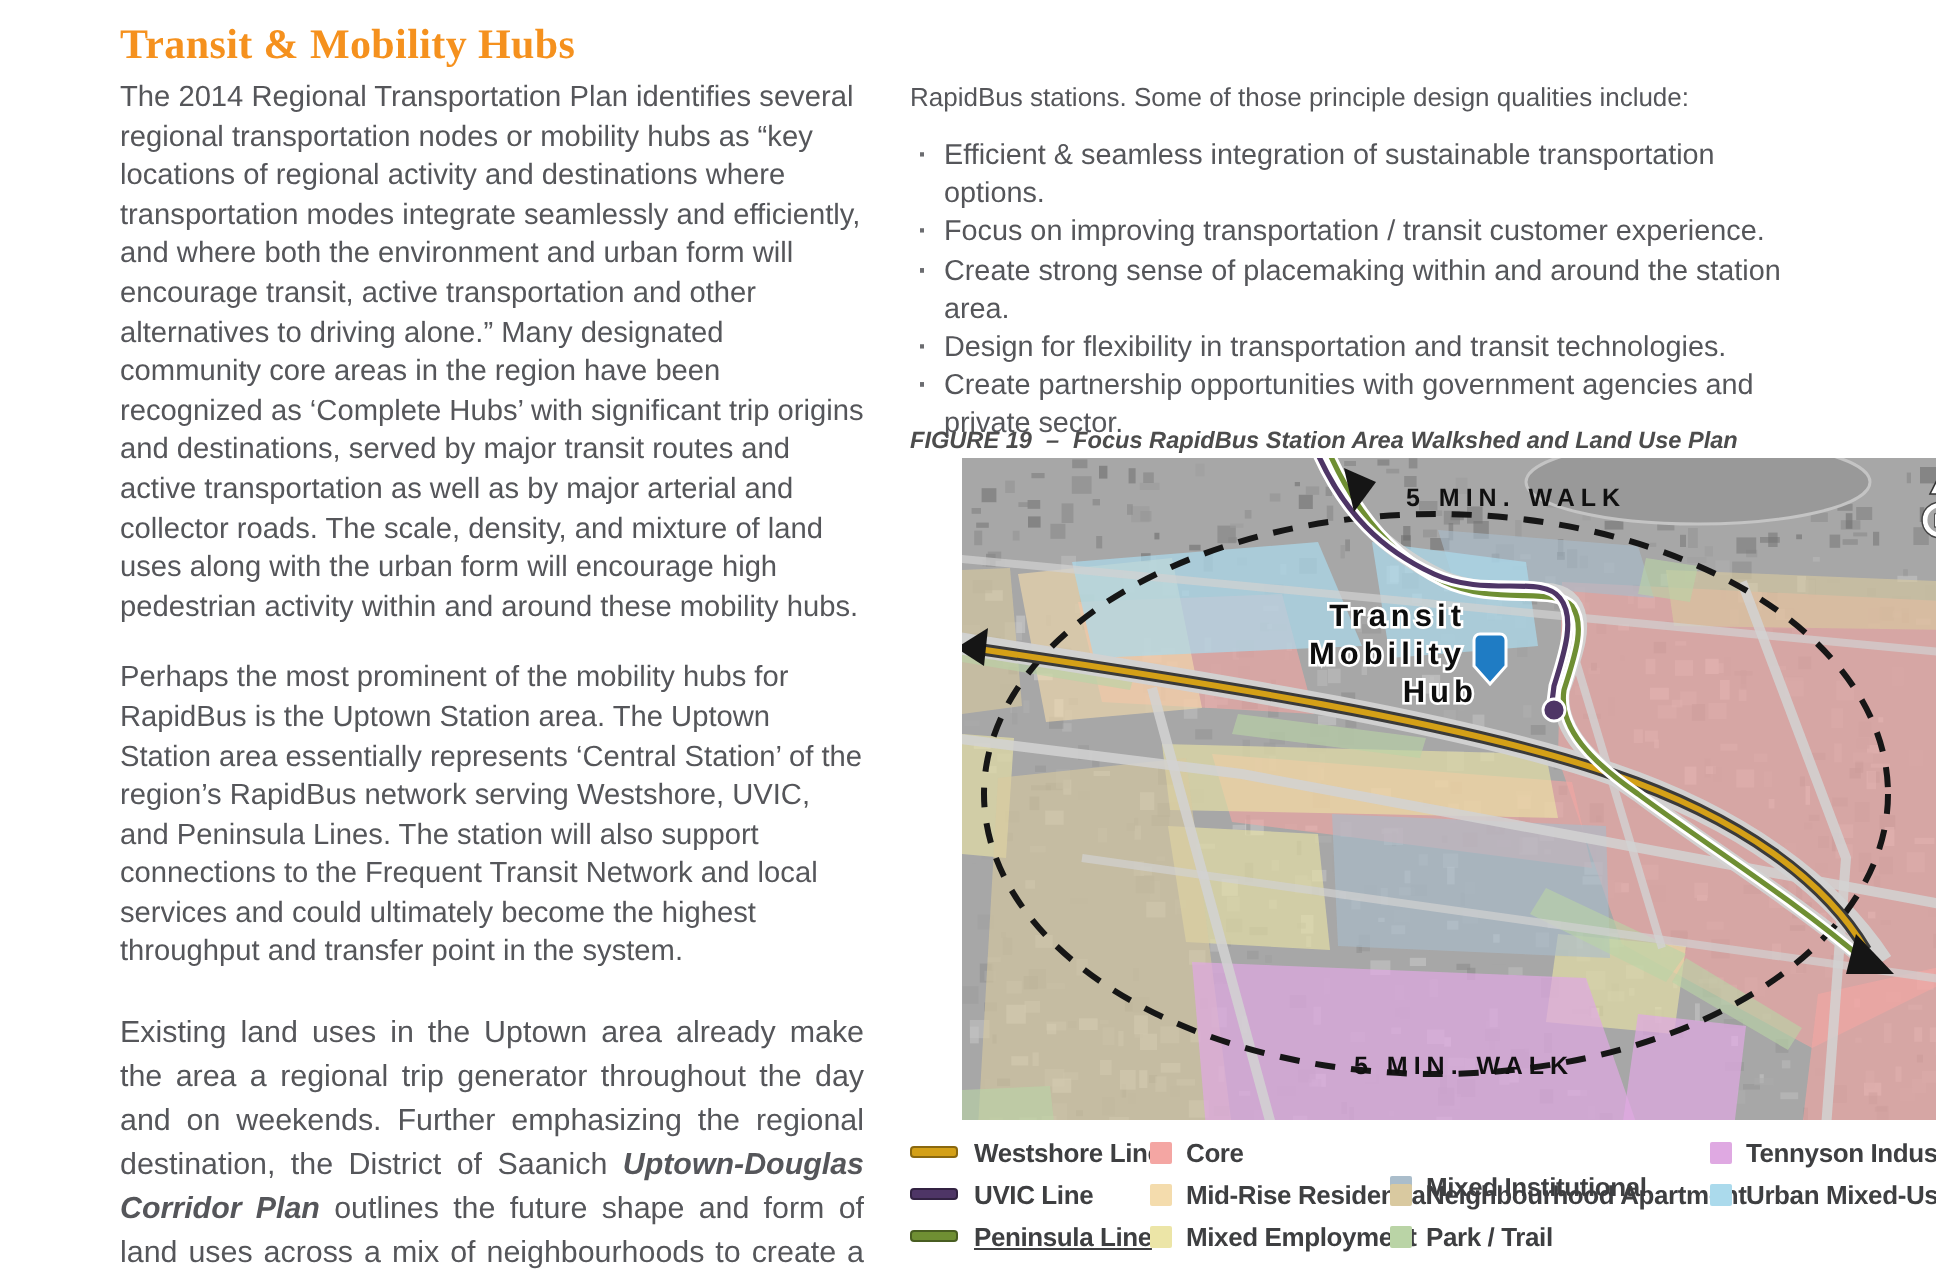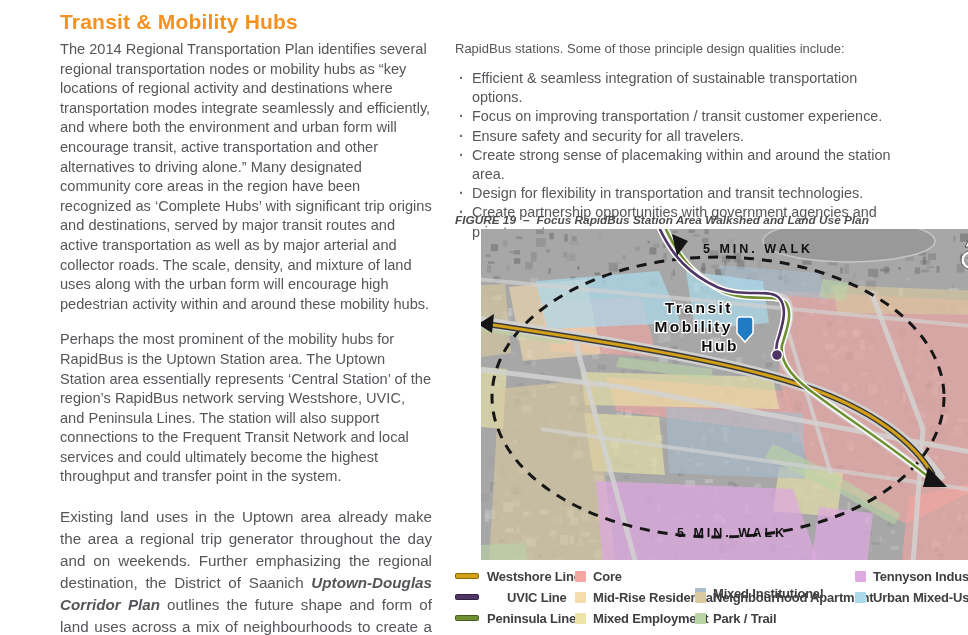--- a/index.html
+++ b/index.html
@@ -1,19 +1,19 @@
 <!DOCTYPE html>
 <html><head>
 <meta charset="utf-8">
 <style>
   html,body{margin:0;padding:0;background:#ffffff;}
   body{width:968px;height:635px;position:relative;overflow:hidden;
        font-family:"Liberation Sans","DejaVu Sans",sans-serif;}
   .abs{position:absolute;}
-  #page-title{left:60px;top:10px;font-size:21px;font-weight:bold;color:#F5911E;letter-spacing:.2px;}
+  #page-title{left:60px;top:10px;font-size:21px;font-weight:bold;color:#F5911E;letter-spacing:.2px;font-family:Liberation Serif, serif;}
   #left-col{left:60px;top:40px;width:372px;color:#55565A;}
   #left-col p{margin:0 0 16px 0;font-size:14.6px;line-height:19.6px;}
   #left-col p.p3{font-size:15.2px;line-height:22px;text-align:justify;margin-top:19px;}
   .em-bi{font-weight:bold;font-style:italic;}
   #right-col{left:455px;top:40px;width:440px;color:#55565A;}
   #rc-intro{font-size:13px;line-height:18px;margin:0 0 11px 0;}
   ul.bullets{list-style:none;margin:0;padding:0;}
   ul.bullets li{font-size:14.4px;line-height:19.2px;padding-left:17px;position:relative;}
   ul.bullets li .dot{position:absolute;left:4px;top:0;font-weight:bold;color:#6b6c70;}
   #figure-caption{left:455px;top:213px;font-size:11.8px;font-weight:bold;font-style:italic;color:#4c4c4c;white-space:nowrap;}
@@ -36,21 +36,21 @@
   <p>Perhaps the most prominent of the mobility hubs for RapidBus is the Uptown Station area. The Uptown Station area essentially represents ‘Central Station’ of the region’s RapidBus network serving Westshore, UVIC, and Peninsula Lines. The station will also support connections to the Frequent Transit Network and local services and could ultimately become the highest throughput and transfer point in the system.</p>
   <p class="p3"><span>Existing land uses in the Uptown area already make the area a regional trip generator throughout the day and on weekends. Further emphasizing the regional destination, the District of Saanich </span><span class="em-bi">Uptown-Douglas Corridor Plan</span><span> outlines the future shape and form of land uses across a mix of neighbourhoods to create a high functioning, cohesive core for Saanich.</span></p>
 
 </div>
 
 <div class="abs" id="right-col">
   <p id="rc-intro">RapidBus stations. Some of those principle design qualities include:</p>
   <ul class="bullets">
     <li><span class="dot">·</span><span>Efficient &amp; seamless integration of sustainable transportation options.</span></li>
     <li><span class="dot">·</span><span>Focus on improving transportation / transit customer experience.</span></li>
-    <li><span class="dot">·</span><span>Ensure safety and security for all travelers.</span></li>
+    <li><span class="dot">·</span></li>
     <li><span class="dot">·</span><span>Create strong sense of placemaking within and around the station area.</span></li>
     <li><span class="dot">·</span><span>Design for flexibility in transportation and transit technologies.</span></li>
     <li><span class="dot">·</span></li>
     <li><span class="dot">·</span><span>Create partnership opportunities with government agencies and private sector.</span></li>
   </ul>
 </div>
 
 <div class="abs" id="figure-caption">
   <span>FIGURE 19</span><span class="dash">–</span><span>Focus RapidBus Station Area Walkshed and Land Use Plan</span>
 </div>
@@ -884,25 +884,25 @@
     <text x="489" y="34.5" font-size="9.5" font-weight="bold" fill="#ffffff" text-anchor="middle" stroke="#333333" stroke-width="0.4">N</text>
   </g>
 </svg>
 </div>
 
 <div class="abs" id="legend">
   <div class="lg-item" style="left:0;top:1px;">
     <span class="lg-line" style="background: rgb(212, 160, 23);"></span>
     <span class="lg-label">Westshore Line</span>
   </div>
-  <div class="lg-item" style="left:0;top:22px;gap:20px;">
+  <div class="lg-item" style="left:0;top:22px;">
     <span class="lg-line" style="background: rgb(78, 53, 102);"></span>
     <span class="lg-label">UVIC Line</span>
   </div>
-  <div class="lg-item" style="left:0;top:43px;">
+  <div class="lg-item" style="left:0;top:43px;text-decoration:underline;">
     <span class="lg-line" style="background: rgb(111, 143, 51);"></span>
     <span class="lg-label">Peninsula Line</span>
   </div>
 
   <div class="lg-item" style="left:120px;top:1px;">
     <span class="lg-sq" style="background: rgb(244, 166, 163);"></span>
     <span class="lg-label">Core</span>
   </div>
   <div class="lg-item" style="left:120px;top:22px;">
     <span class="lg-sq" style="background: rgb(244, 220, 173);"></span>

